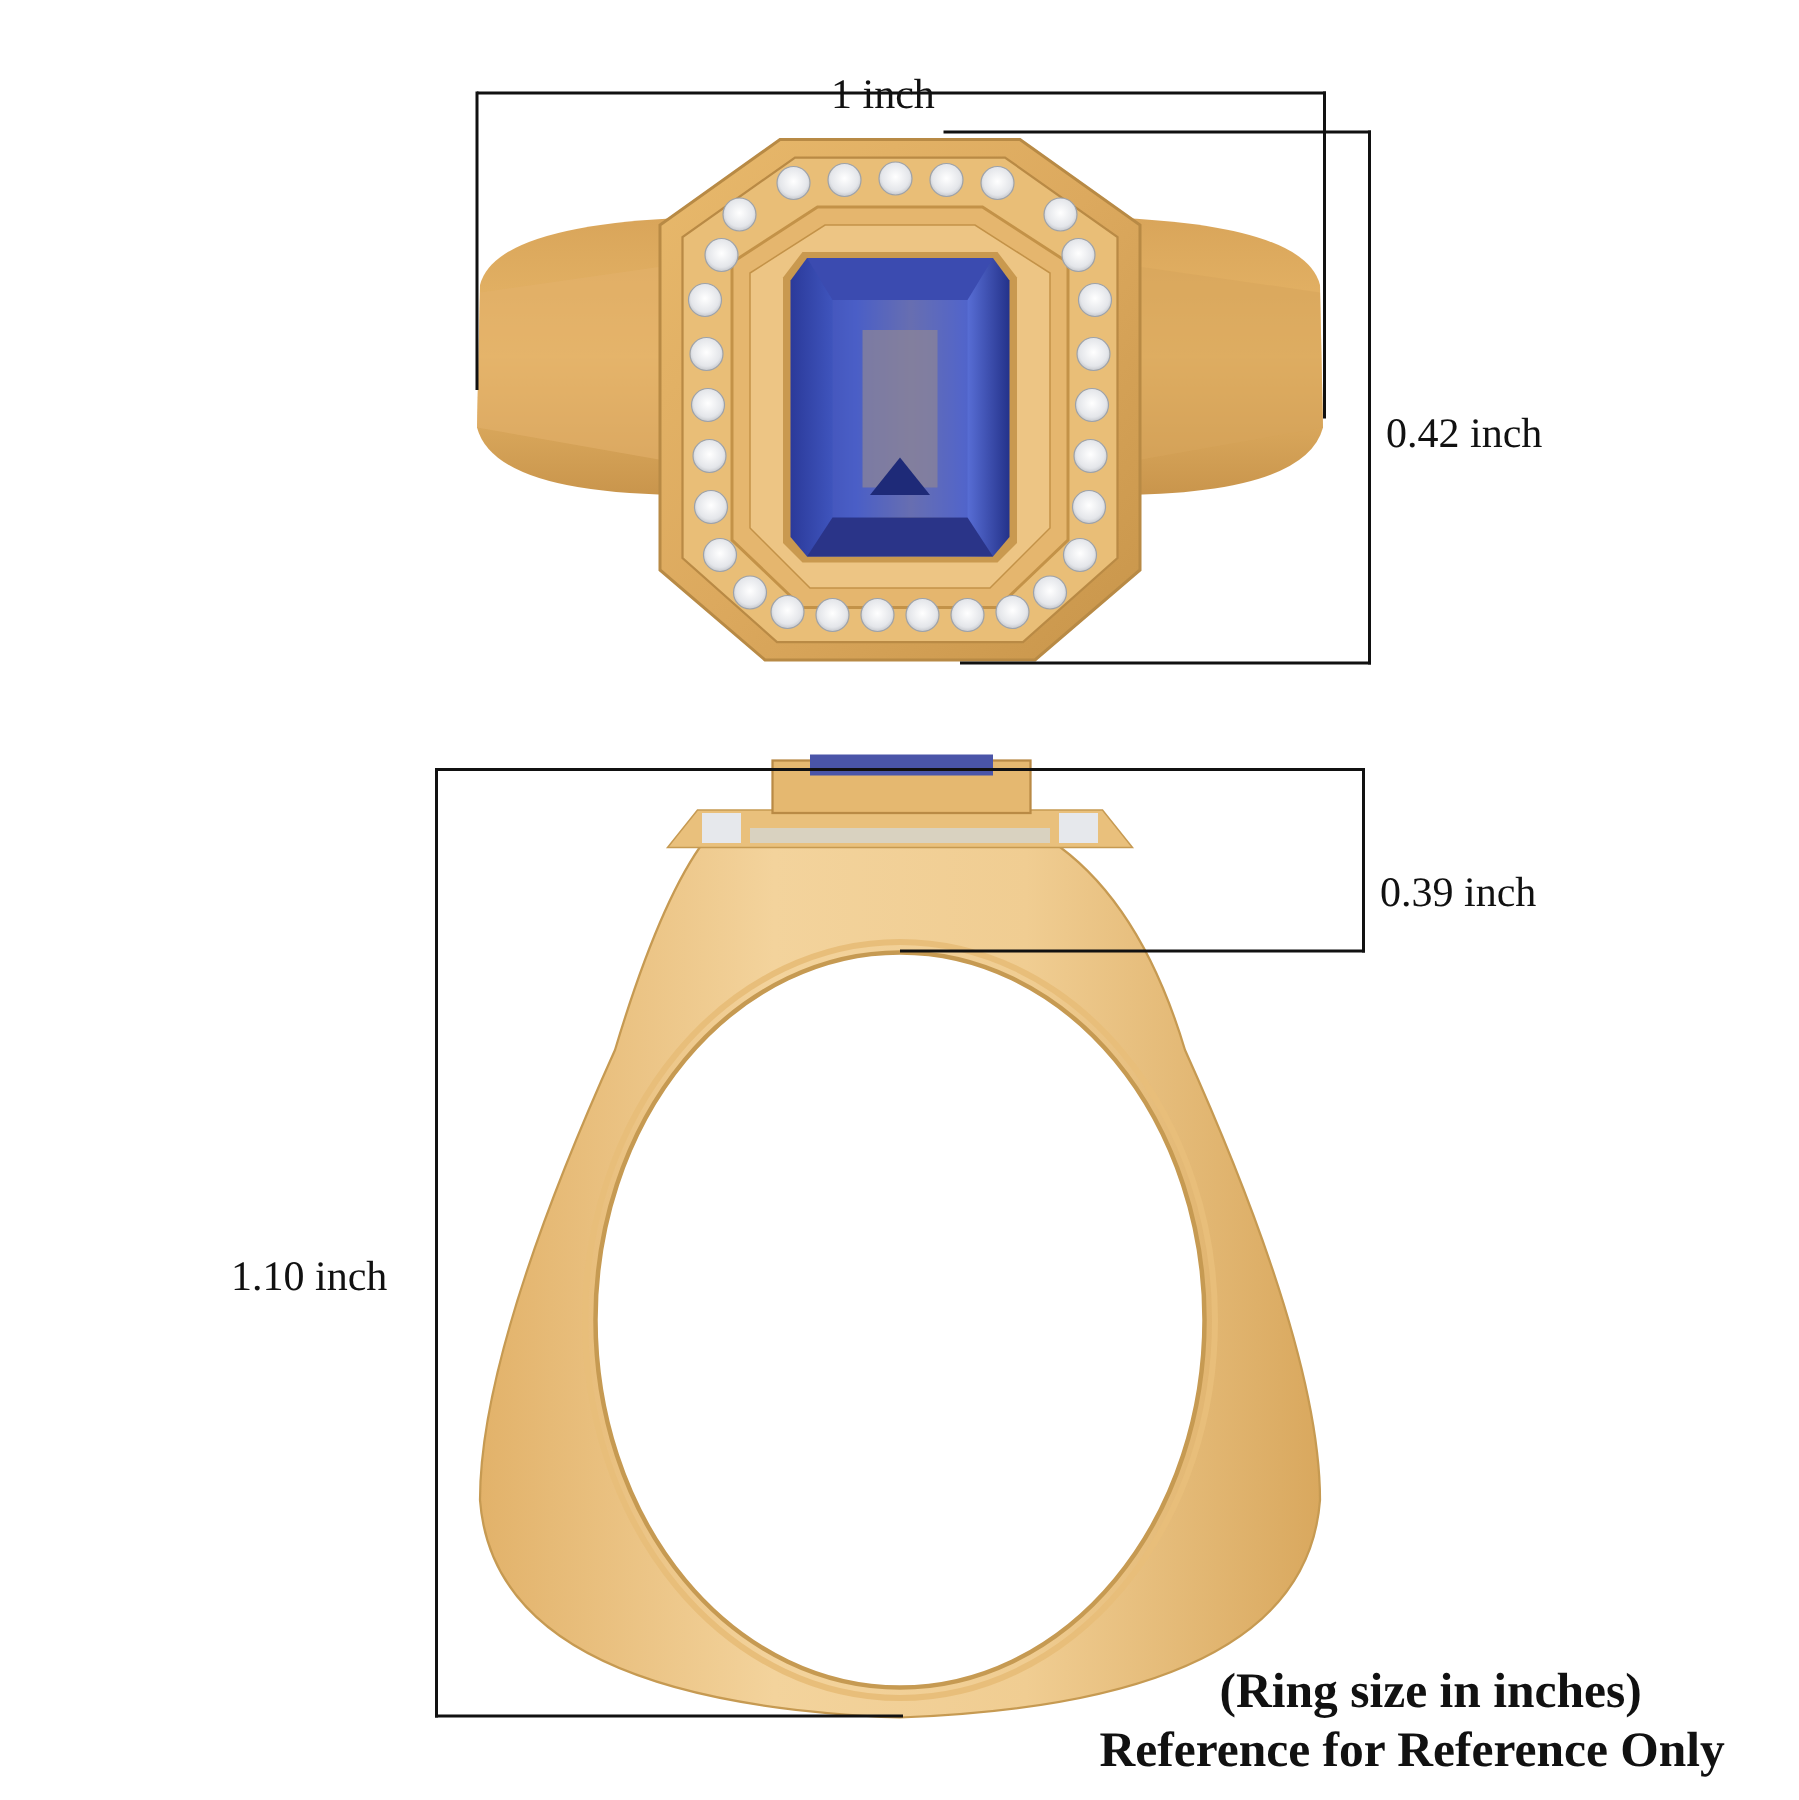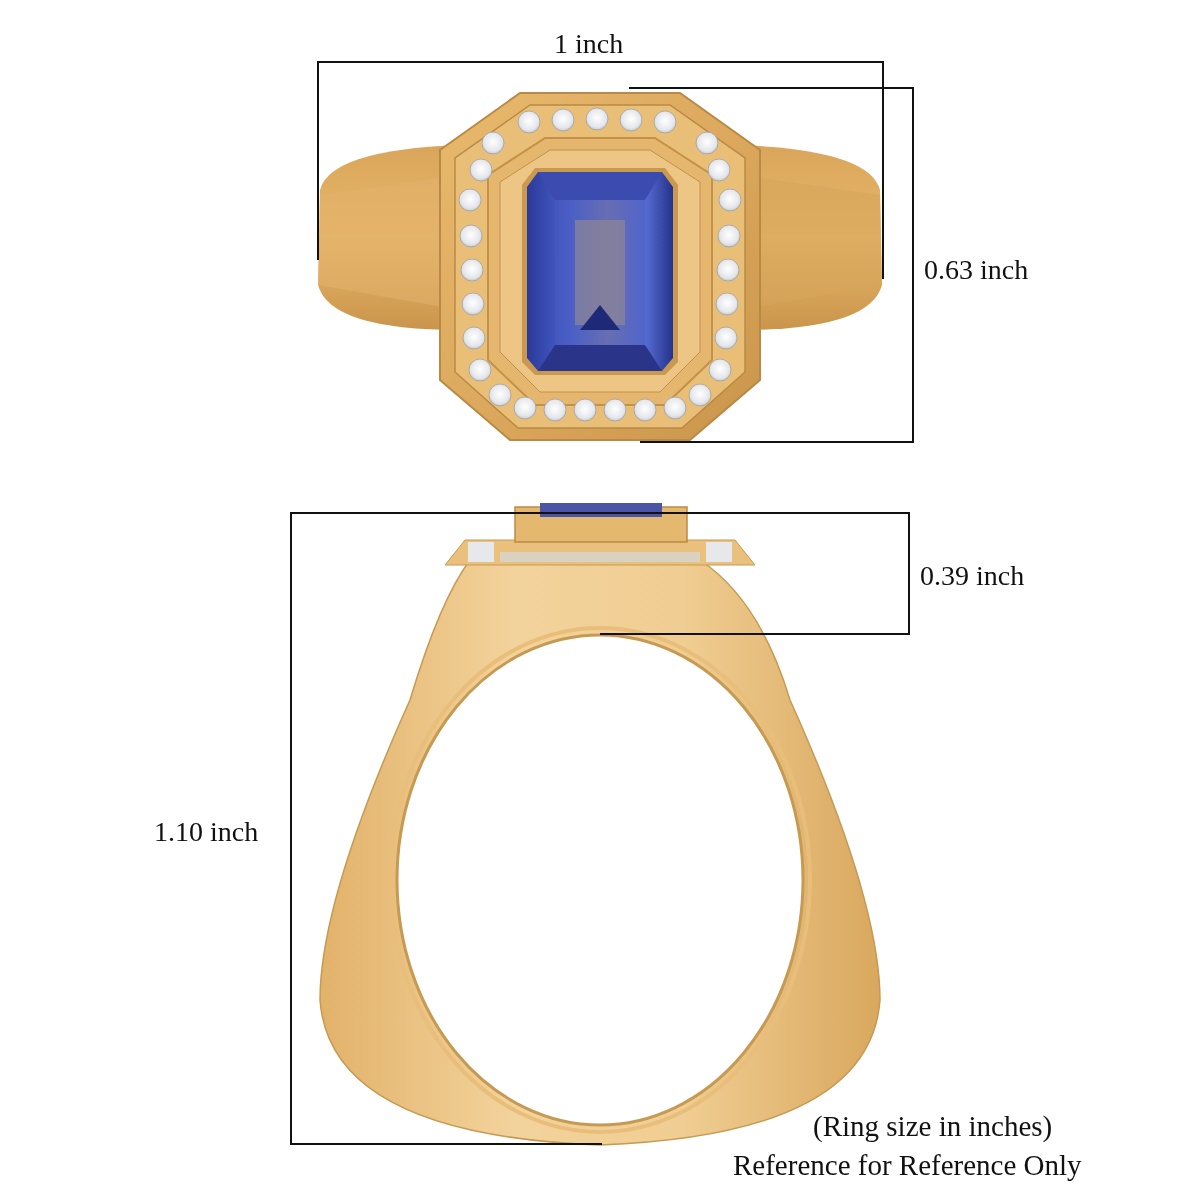--- a/index.html
+++ b/index.html
@@ -1,19 +1,19 @@
 <!DOCTYPE html>
 <html><head>
   <meta charset="utf-8">
   <style>
     html, body { margin:0; padding:0; background:#ffffff; }
     body { width:1199px; height:1200px; position:relative; overflow:hidden; font-family:"Liberation Serif", serif; color:#111; }
     .line { position:absolute; background:#111; }
-    .label { position:absolute; font-size:28px; white-space:nowrap; line-height:1; }
-    .note { position:absolute; font-weight:normal; font-size:29px; white-space:nowrap; line-height:1; text-align:center; }
+    .label { position:absolute; font-size:28px; white-space:nowrap; line-height:1;margin-top:20px; }
+    .note { position:absolute; font-weight:bold; font-size:33px; white-space:nowrap; line-height:1; text-align:center; }
     svg { position:absolute; left:0; top:0; }
   </style>
 </head>
 <body>
 
 <svg width="1199" height="1200">
   <defs>
     <linearGradient id="gShank" x1="0" y1="0" x2="0" y2="1">
       <stop offset="0" stop-color="#D9A55A"></stop>
       <stop offset="0.5" stop-color="#E8B86A"></stop>
@@ -122,18 +122,18 @@
 <div class="line" style="left:640px;top:441px;width:274px;height:2px;"></div>
 
 <div class="line" style="left:290px;top:512px;width:620px;height:2px;"></div>
 <div class="line" style="left:908px;top:512px;width:2px;height:123px;"></div>
 <div class="line" style="left:600px;top:633px;width:310px;height:2px;"></div>
 
 <div class="line" style="left:290px;top:512px;width:2px;height:633px;"></div>
 <div class="line" style="left:290px;top:1143px;width:312px;height:2px;"></div>
 
 <div class="label" style="left:554px;top:30px;">1 inch</div>
-<div class="label" style="left:924px;top:256px;">0.63 inch</div>
+<div class="label" style="left:924px;top:256px;">0.42 inch</div>
 <div class="label" style="left:920px;top:562px;">0.39 inch</div>
 <div class="label" style="left:154px;top:818px;">1.10 inch</div>
 
 <div class="note" style="left:813px;top:1112px;">(Ring size in inches)</div>
 <div class="note" style="left:733px;top:1151px;">Reference for Reference Only</div>
 
 </body></html>

